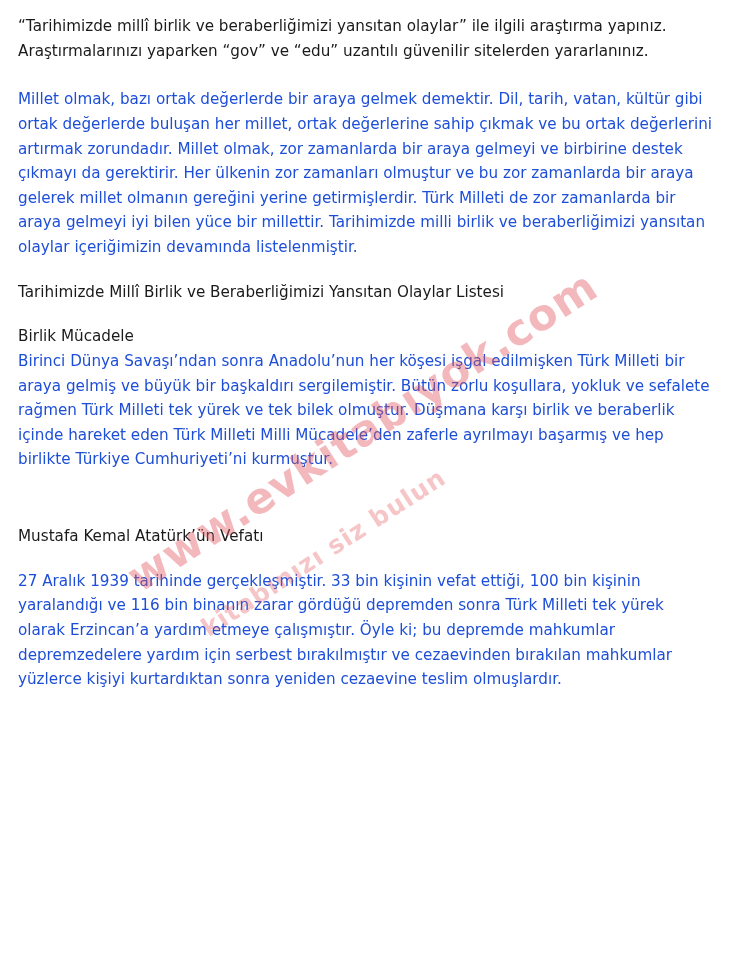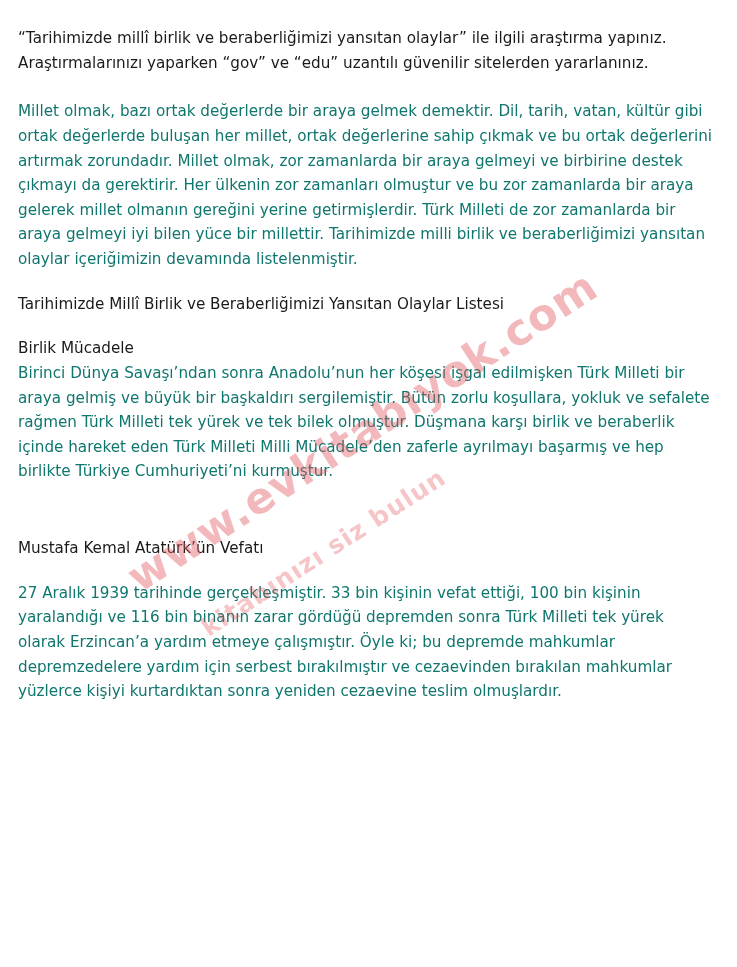--- a/index.html
+++ b/index.html
@@ -13,34 +13,34 @@
     font-family: "DejaVu Sans", sans-serif;
     color: #1a1a1a;
     position: relative;
     overflow: hidden;
   }
   .page {
     position: relative;
     width: 737px;
     height: 967px;
     box-sizing: border-box;
-    padding: 26px 22px 0 18px;
+    padding: 14px 22px 0 18px;
   }
   .block {
     font-size: 15.2px;
     line-height: 1.62;
     margin: 0 0 0 0;
     text-align: left;
   }
   .q-block {
     color: #1a1a1a;
     margin-bottom: 24px;
   }
   .answer {
-    color: #0f766e;
+    color: #1d4ed8;
   }
   .para {
     margin-bottom: 18px;
   }
   .tight {
     margin-bottom: 0;
   }
   .heading-dark {
     color: #1a1a1a;
     margin-top: 20px;

